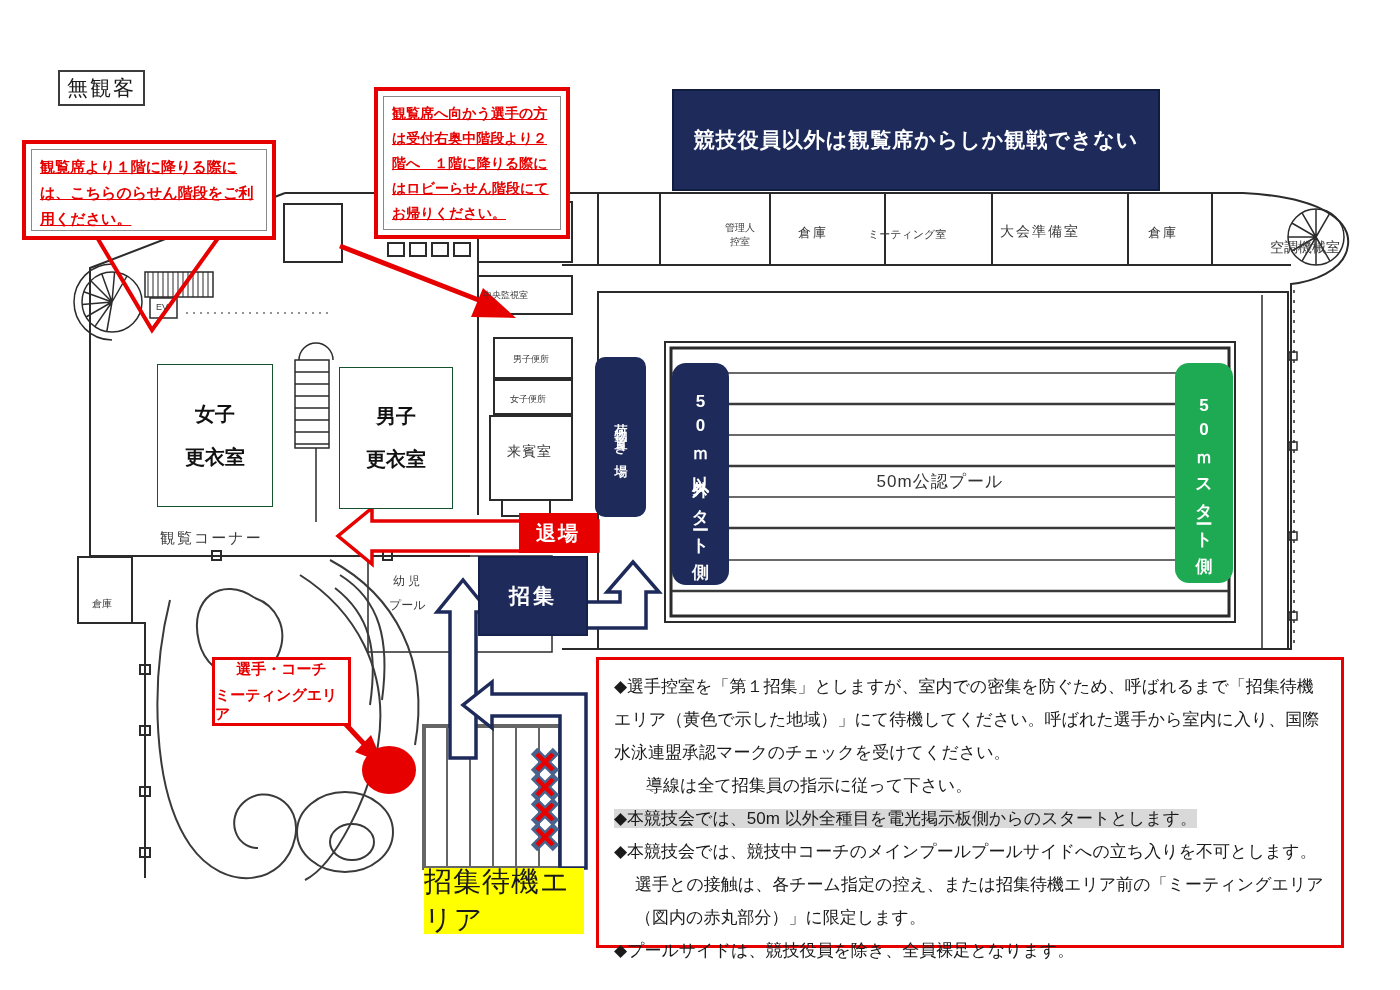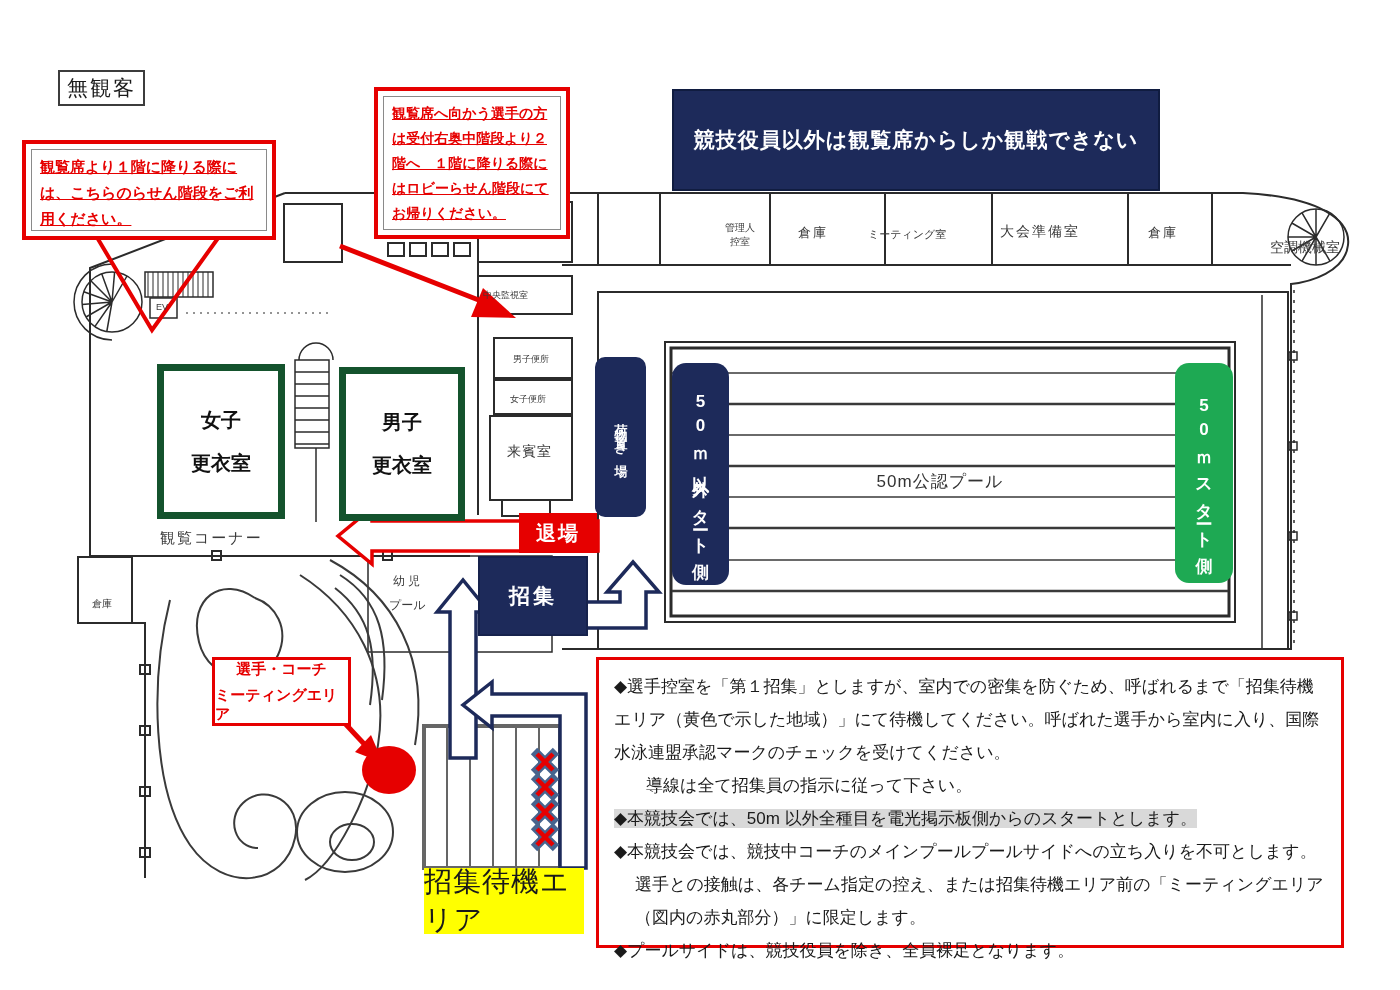--- a/index.html
+++ b/index.html
@@ -24,21 +24,21 @@
   .co2 .inner{font-size:14px;line-height:1.78;height:124px;}
 
   
   .banner{left:672px;top:89px;width:484px;height:98px;background:#1d2a5a;border:2px solid #101c40;
           color:#fff;font-weight:bold;display:flex;flex-direction:column;justify-content:center;
           align-items:center;gap:8px;}
   .banner .l1{font-size:21px;letter-spacing:1px;}
   .banner .l2{font-size:26px;letter-spacing:1px;}
 
   
-  .locker{background:#fff;border:7px solid #14532d;display:flex;flex-direction:column;
+  .locker{background:#fff;border:1px solid #14532d;display:flex;flex-direction:column;
           justify-content:center;align-items:center;gap:16px;font-size:20px;font-weight:bold;}
   .locker-w{left:157px;top:364px;width:114px;height:141px;}
   .locker-m{left:339px;top:367px;width:112px;height:140px;}
 
   
   .vbox{color:#fff;font-weight:bold;display:flex;justify-content:center;align-items:center;
         writing-mode:vertical-rl;text-orientation:upright;}
   .luggage{left:595px;top:357px;width:51px;height:160px;background:#1d2a5a;border-radius:10px;
            font-size:13px;letter-spacing:7px;}
   .start-other{left:672px;top:363px;width:57px;height:222px;background:#1d2a5a;border-radius:14px;

